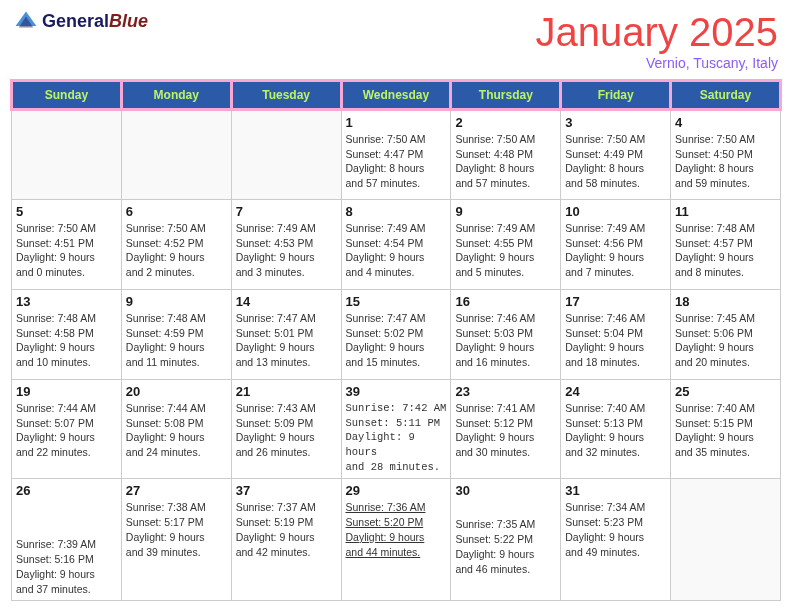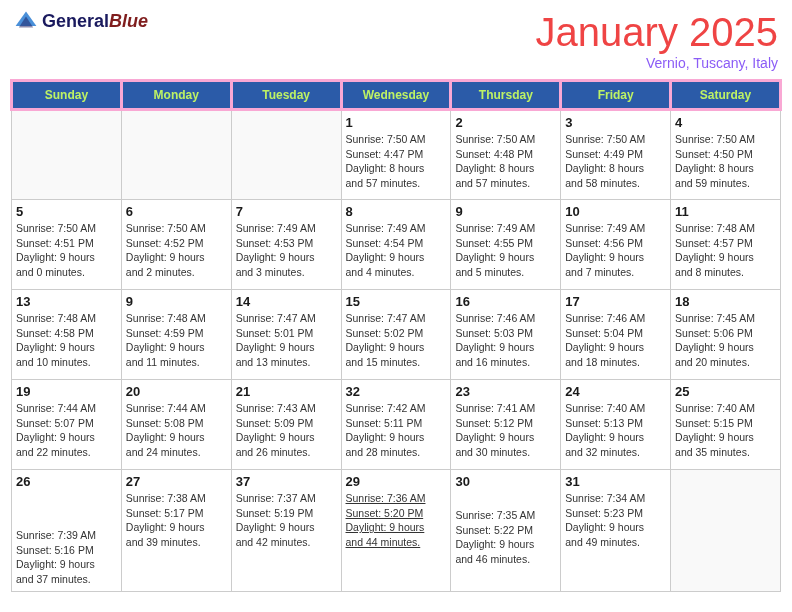--- a/index.html
+++ b/index.html
@@ -271,22 +271,22 @@
 and 24 minutes.</div>
         </td>
         <td>
           <div class="day-num">21</div>
           <div class="day-info" style="white-space: pre-line;">Sunrise: 7:43 AM
 Sunset: 5:09 PM
 Daylight: 9 hours
 and 26 minutes.</div>
         </td>
         <td>
-          <div class="day-num">32</div>
-          <div class="day-info" style="white-space: pre-line;">Sunrise: 7:42 AM
+          <div class="day-num">39</div>
+          <div class="day-info" style="white-space: pre-line; font-family: Liberation Mono, monospace;">Sunrise: 7:42 AM
 Sunset: 5:11 PM
 Daylight: 9 hours
 and 28 minutes.</div>
         </td>
         <td>
           <div class="day-num">23</div>
           <div class="day-info" style="white-space: pre-line;">Sunrise: 7:41 AM
 Sunset: 5:12 PM
 Daylight: 9 hours
 and 30 minutes.</div>

